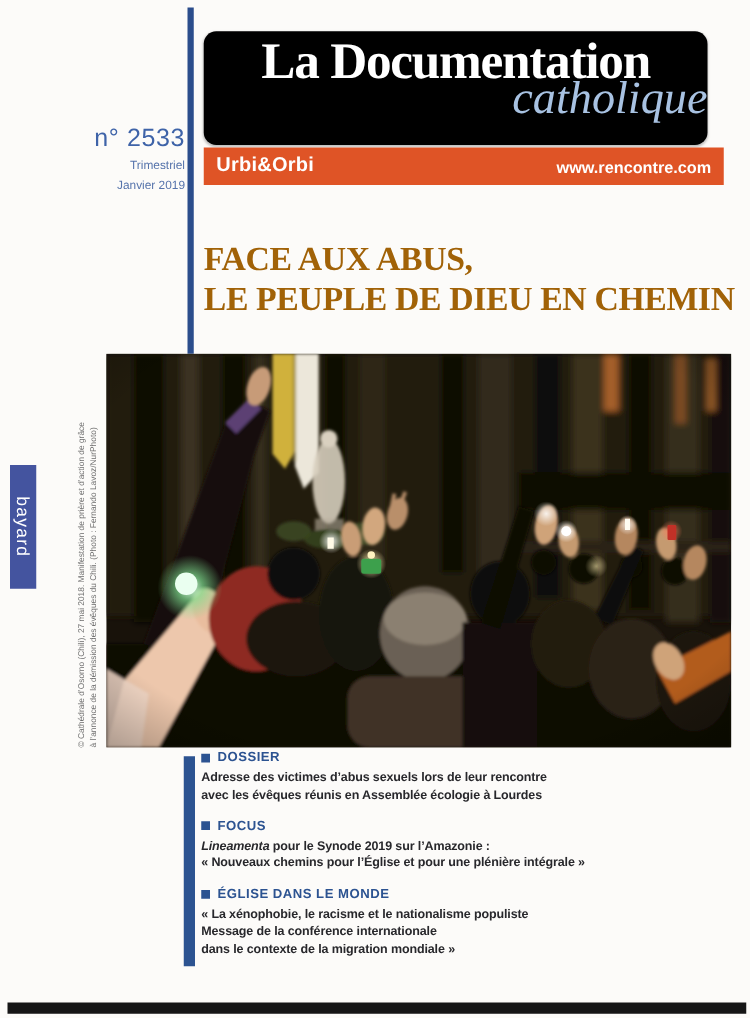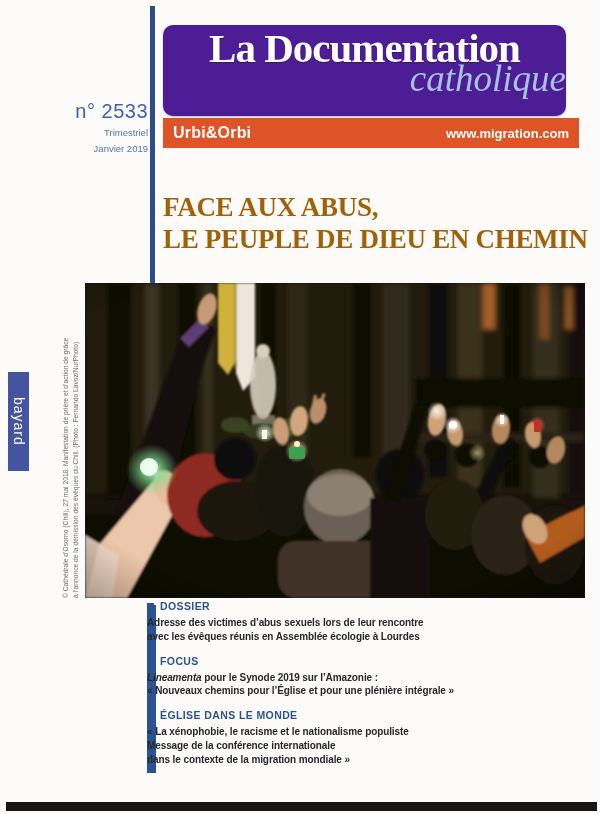--- a/index.html
+++ b/index.html
@@ -11,21 +11,21 @@
   
   .issue-block{position:absolute;left:20px;top:100px;width:128px;text-align:right;}
   .issue-number{font-size:20px;color:#3e63a8;letter-spacing:.5px;}
   .issue-meta{font-size:9.5px;color:#5573ab;line-height:1.4;margin-top:3px;}
   .vrule-top{position:absolute;left:150px;top:6px;width:5px;height:277px;background:#2b4d8c;}
   .vrule-bottom{position:absolute;left:147px;top:605px;width:9px;height:168px;background:#2c5391;}
 
   
   .masthead-box{
     position:absolute;left:163px;top:25px;width:403px;height:91px;
-    background:#4c1d95;border-radius:10px;
+    background:#000000;border-radius:10px;
     box-shadow:0 1px 2px rgba(0,0,0,.25);
   }
   .masthead-title{
     font-family:"Liberation Serif", serif;font-weight:700;
     font-size:41px;color:#ffffff;text-align:center;
     letter-spacing:-1px;margin-top:2px;line-height:1.05;
     text-shadow:0 1px 1px rgba(0,0,0,.3);
   }
   .masthead-sub{
     font-family:"Liberation Serif", serif;font-style:italic;
@@ -61,21 +61,21 @@
   .bayard{
     position:absolute;left:8px;top:372px;width:21px;height:99px;
     background:#44549f;display:flex;align-items:center;justify-content:center;
   }
   .bayard span{
     writing-mode:vertical-rl;color:#ffffff;font-size:14px;
     letter-spacing:1px;font-weight:400;
   }
 
   
-  .sections{position:absolute;left:147px;top:600px;width:428px;}
+  .sections{position:absolute;left:161px;top:600px;width:428px;}
   .sec{margin-bottom:11px;}
   .sec-label{
     display:flex;align-items:center;gap:6px;
     color:#2c5391;font-size:10.5px;font-weight:700;letter-spacing:.4px;
     margin-bottom:4px;
   }
   .sec-bullet{width:7px;height:7px;background:#2c5391;display:inline-block;}
   .sec-line{
     font-size:10px;font-weight:700;color:#28282c;
     line-height:1.38;letter-spacing:-0.1px;
@@ -94,21 +94,21 @@
 </div>
 
 <div class="vrule-top"></div>
 
 <div class="masthead-box">
   <div class="masthead-title">La Documentation</div>
   <div class="masthead-sub">catholique</div>
 </div>
 <div class="orange-bar">
   <span class="brand">Urbi&amp;Orbi</span>
-  <span class="website">www.migration.com</span>
+  <span class="website">www.rencontre.com</span>
 </div>
 
 <div class="headline">
   <div>FACE AUX ABUS,</div>
   <div>LE PEUPLE DE DIEU EN CHEMIN</div>
 </div>
 
 <div class="caption-wrap">
   <div class="caption-inner">
     <div>© Cathédrale d’Osorno (Chili), 27 mai 2018. Manifestation de prière et d’action de grâce</div>

